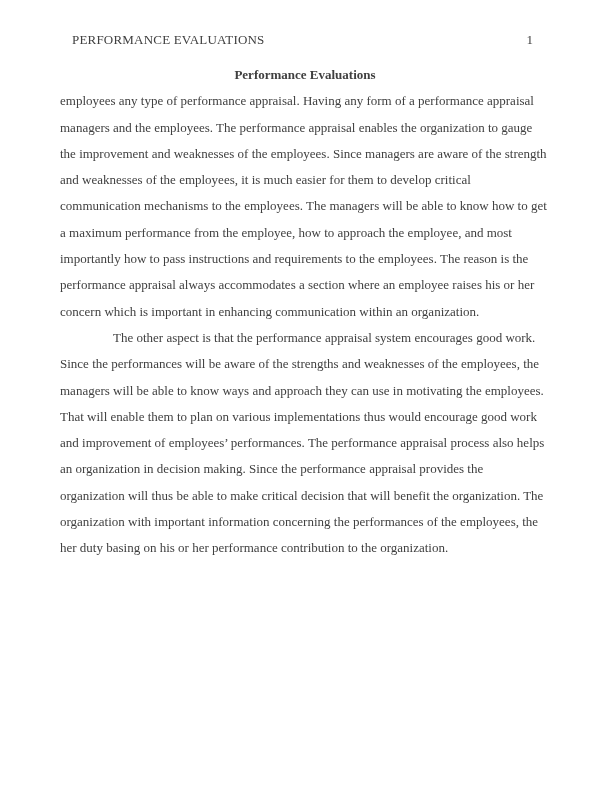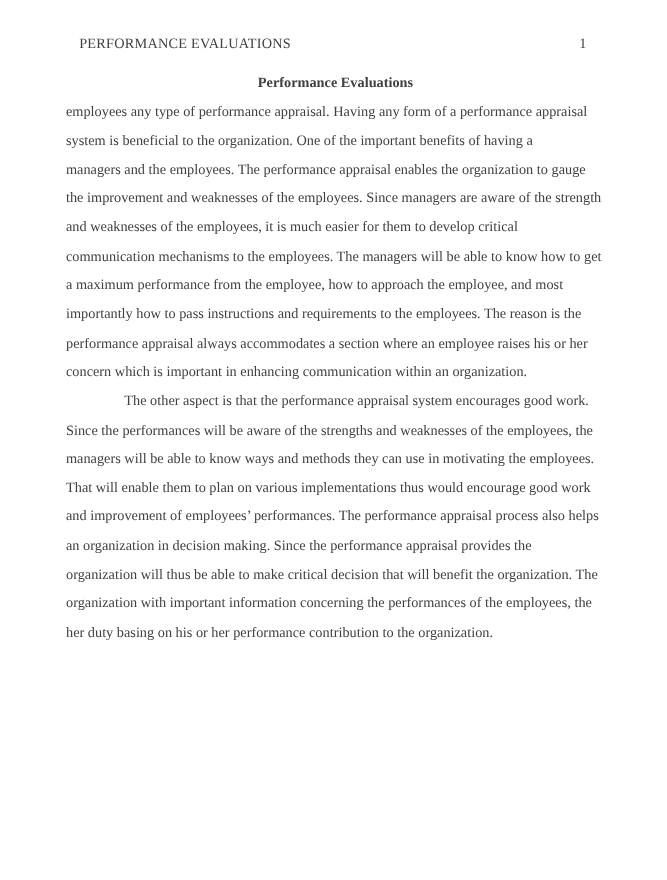--- a/index.html
+++ b/index.html
@@ -57,34 +57,33 @@
 <div class="page" style="color: #404040; background: rgb(255, 255, 255);">
   <div class="header">
     <span class="running-head">PERFORMANCE EVALUATIONS</span>
     <span class="page-number">1</span>
   </div>
   <div class="content">
     <div class="title">Performance Evaluations</div>
     <div id="document-body">
         <div class="paragraph">
           <div class="line">employees any type of performance appraisal. Having any form of a performance appraisal</div>
-          <div class="line">system is beneficial to the organization. One of the important benefits of having a</div>
           <div class="line">managers and the employees. The performance appraisal enables the organization to gauge</div>
           <div class="line">the improvement and weaknesses of the employees. Since managers are aware of the strength</div>
           <div class="line">and weaknesses of the employees, it is much easier for them to develop critical</div>
           <div class="line">communication mechanisms to the employees. The managers will be able to know how to get</div>
           <div class="line">a maximum performance from the employee, how to approach the employee, and most</div>
           <div class="line">importantly how to pass instructions and requirements to the employees. The reason is the</div>
           <div class="line">performance appraisal always accommodates a section where an employee raises his or her</div>
           <div class="line">concern which is important in enhancing communication within an organization.</div>
         </div>
         <div class="paragraph">
           <div class="line first-line">The other aspect is that the performance appraisal system encourages good work.</div>
           <div class="line">Since the performances will be aware of the strengths and weaknesses of the employees, the</div>
-          <div class="line">managers will be able to know ways and methods they can use in motivating the employees.</div>
+          <div class="line">managers will be able to know ways and approach they can use in motivating the employees.</div>
           <div class="line">That will enable them to plan on various implementations thus would encourage good work</div>
           <div class="line">and improvement of employees’ performances. The performance appraisal process also helps</div>
           <div class="line">an organization in decision making. Since the performance appraisal provides the</div>
           <div class="line">organization will thus be able to make critical decision that will benefit the organization. The</div>
           <div class="line">organization with important information concerning the performances of the employees, the</div>
           <div class="line">her duty basing on his or her performance contribution to the organization.</div>
         </div>
       </div>
   </div>
 </div>

